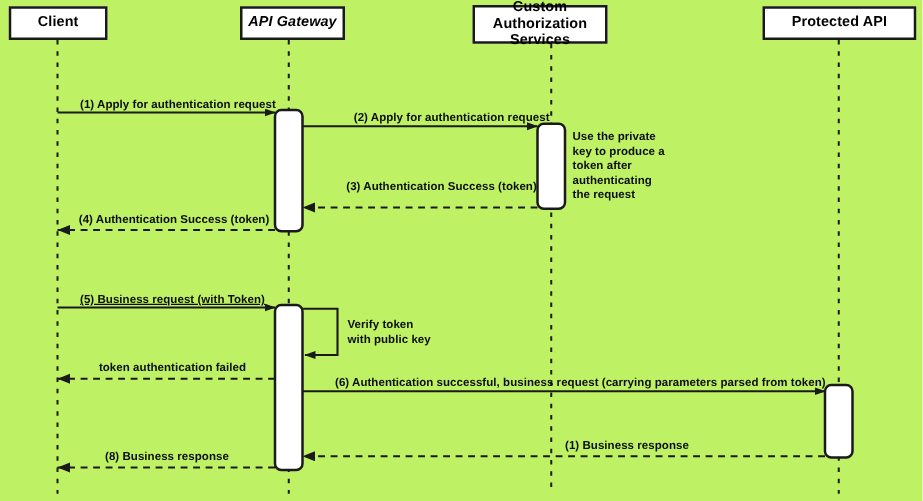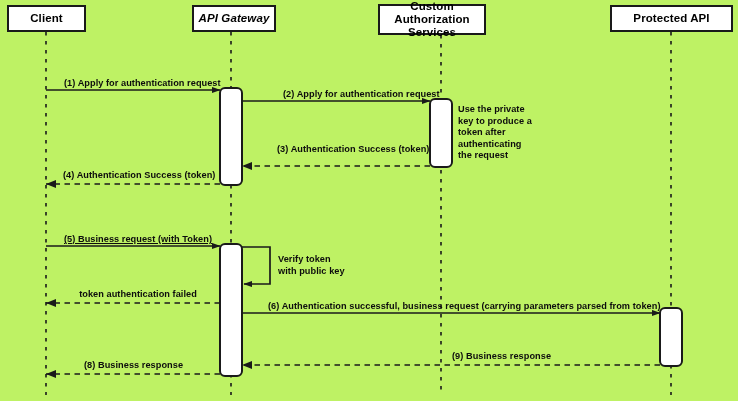--- a/index.html
+++ b/index.html
@@ -132,21 +132,21 @@
       </div>
     </div>
   <div id="labels">
       <div class="msg-label" style="left: 64px; top: 78px;">(1) Apply for authentication request</div>
       <div class="msg-label" style="left: 268px; top: 89px; padding-left: 15px;">(2) Apply for authentication request</div>
       <div class="msg-label" style="left: 277px; top: 144px;">(3) Authentication Success (token)</div>
       <div class="msg-label" style="left: 63px; top: 170px;">(4) Authentication Success (token)</div>
       <div class="msg-label" style="left: 64px; top: 234px; text-decoration: underline;">(5) Business request (with Token)</div>
       <div class="msg-label center" style="left: 138px; top: 289px;">token authentication failed</div>
       <div class="msg-label" style="left: 268px; top: 301px;">(6) Authentication successful, business request (carrying parameters parsed from token)</div>
-      <div class="msg-label" style="left: 452px; top: 351px;">(9) Business response</div>
+      <div class="msg-label" style="left: 452px; top: 351px;">(1) Business response</div>
       <div class="msg-label" style="left: 84px; top: 360px;">(8) Business response</div>
       <div class="self-label" style="left: 278px; top: 254px;">
         <div>Verify token</div>
         <div>with public key</div>
       </div>
       <div class="note-text" style="left: 458px; top: 104px;">
         <div>Use the private</div>
         <div>key to produce a</div>
         <div>token after</div>
         <div>authenticating</div>

